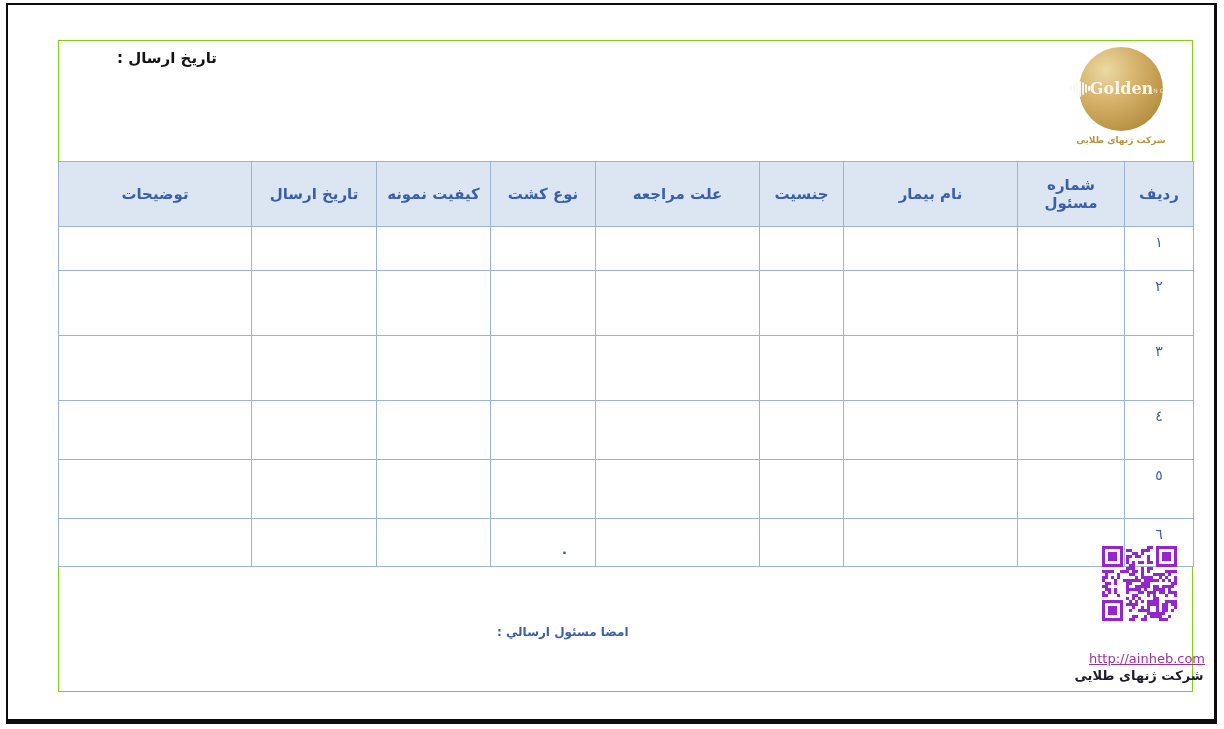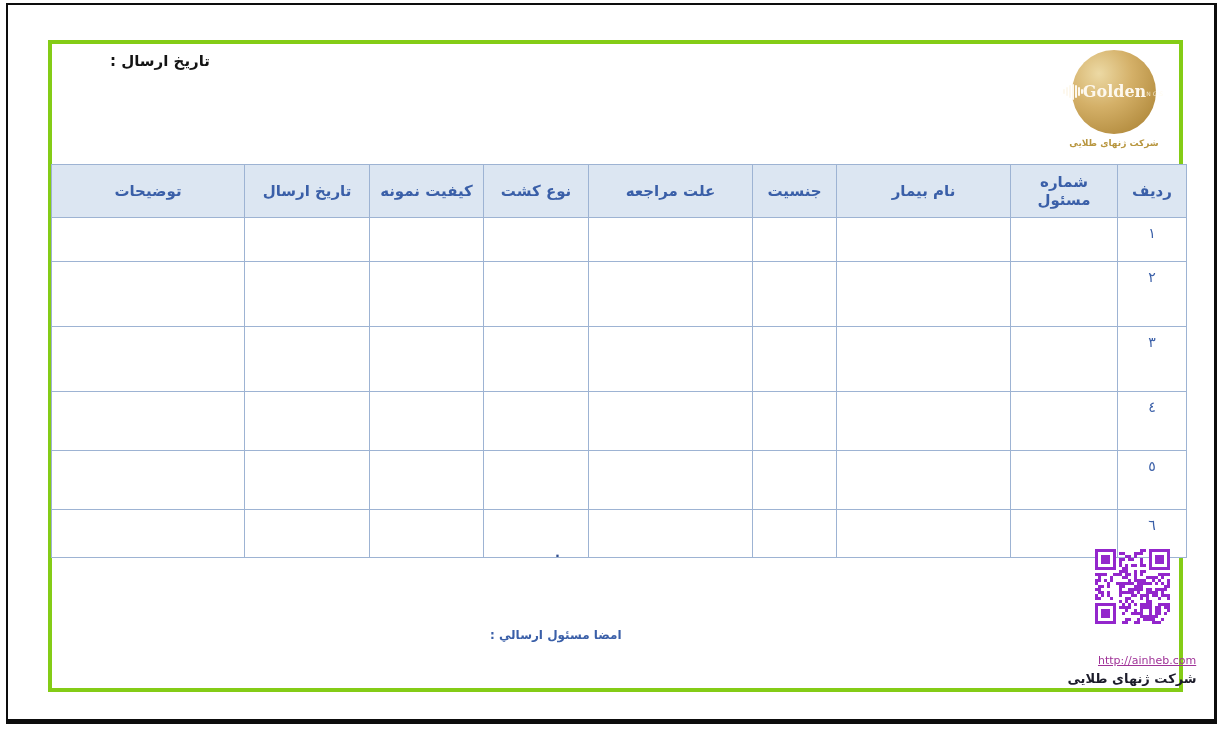--- a/index.html
+++ b/index.html
@@ -1,20 +1,20 @@
 <!DOCTYPE html>
 <html lang="fa"><head>
 <meta charset="utf-8">
 <style>
   html,body{margin:0;padding:0;background:#fff;}
   body{width:1224px;height:729px;position:relative;font-family:"DejaVu Sans",sans-serif;}
   .page{position:absolute;left:6px;top:3px;width:1211px;height:721px;box-sizing:border-box;
         background:#fff;border:2px solid #0d0d0d;border-right-width:3px;border-bottom-width:5px;}
-  .sheet{position:absolute;left:40px;top:35px;width:1135px;height:652px;box-sizing:border-box;
-         border:4px solid #84cc16;background:#fff;}
+  .sheet{position:absolute;left:50px;top:35px;width:1135px;height:652px;box-sizing:border-box;
+         border:1px solid #84cc16;background:#fff;}
 
   
   .send-date{position:absolute;left:58px;top:8px;font-size:15px;font-weight:bold;color:#141414;white-space:nowrap;}
   .form-title{position:absolute;left:158px;top:36px;width:380px;text-align:center;font-size:21px;
               font-weight:bold;color:#141414;white-space:nowrap;}
   .form-title .red{color:#c00000;}
   .lab-label{position:absolute;left:752px;top:40px;font-size:18px;font-weight:bold;color:#141414;white-space:nowrap;}
 
   
   .logo{position:absolute;left:1002px;top:6px;width:120px;text-align:center;}
@@ -23,32 +23,32 @@
       display:flex;flex-direction:row;align-items:center;justify-content:center;}
   .logo-bars{display:flex;align-items:center;gap:1px;height:16px;margin-bottom:1px;}
   .logo-bars span{display:block;width:2px;background:#fdf8ee;border-radius:1px;}
   .logo-name{font-family:"DejaVu Serif",serif;font-weight:bold;color:#fdf8ee;font-size:16px;line-height:1;}
   .logo-sub{font-size:6px;color:rgba(255,250,235,0.8);letter-spacing:2px;margin-top:2px;}
   .logo-caption{margin-top:4px;font-size:9px;font-weight:bold;color:#b8963f;white-space:nowrap;}
 
   
   table.form{position:absolute;left:-1px;top:120px;width:1136px;table-layout:fixed;border-collapse:collapse;}
   table.form th,table.form td{border:1px solid #9db3d3;box-sizing:border-box;overflow:hidden;}
-  table.form thead th{background:#dce6f2;color:#3a5fa8;font-size:15px;font-weight:bold;height:30px;padding:8px 6px;}
+  table.form thead th{background:#dce6f2;color:#3a5fa8;font-size:15px;font-weight:bold;height:30px;padding:14px 6px;}
   table.form td{background:#fff;}
   td.idx{vertical-align:top;text-align:center;padding-top:7px;color:#3a5fa8;font-size:14px;}
   tr.r1{height:44px;} tr.r2{height:65px;} tr.r3{height:65px;}
   tr.r4{height:59px;} tr.r5{height:59px;} tr.r6{height:48px;}
 
   
   .dot{position:absolute;left:503px;top:501px;font-size:13px;font-weight:bold;color:#33508f;}
   .signature{position:absolute;left:438px;top:584px;font-size:12px;font-weight:bold;color:#3a5fa8;white-space:nowrap;}
   .qr{position:absolute;left:1043px;top:505px;width:75px;height:75px;}
-  .site-link{position:absolute;left:1030px;top:610px;width:100px;font-size:11px;
-             color:#a03398;text-decoration:underline;white-space:nowrap;cursor:pointer;margin-left:16px;}
+  .site-link{position:absolute;left:1030px;top:610px;width:100px;font-size:13px;
+             color:#a03398;text-decoration:underline;white-space:nowrap;cursor:pointer;}
   .company{position:absolute;left:1010px;top:627px;width:140px;text-align:center;font-size:13px;
            font-weight:bold;color:#1c1c2a;white-space:nowrap;}
 </style>
 </head>
 <body>
 
 <div class="page">
   <div class="sheet">
 
     <div class="send-date" dir="rtl">تاریخ ارسال :</div>

